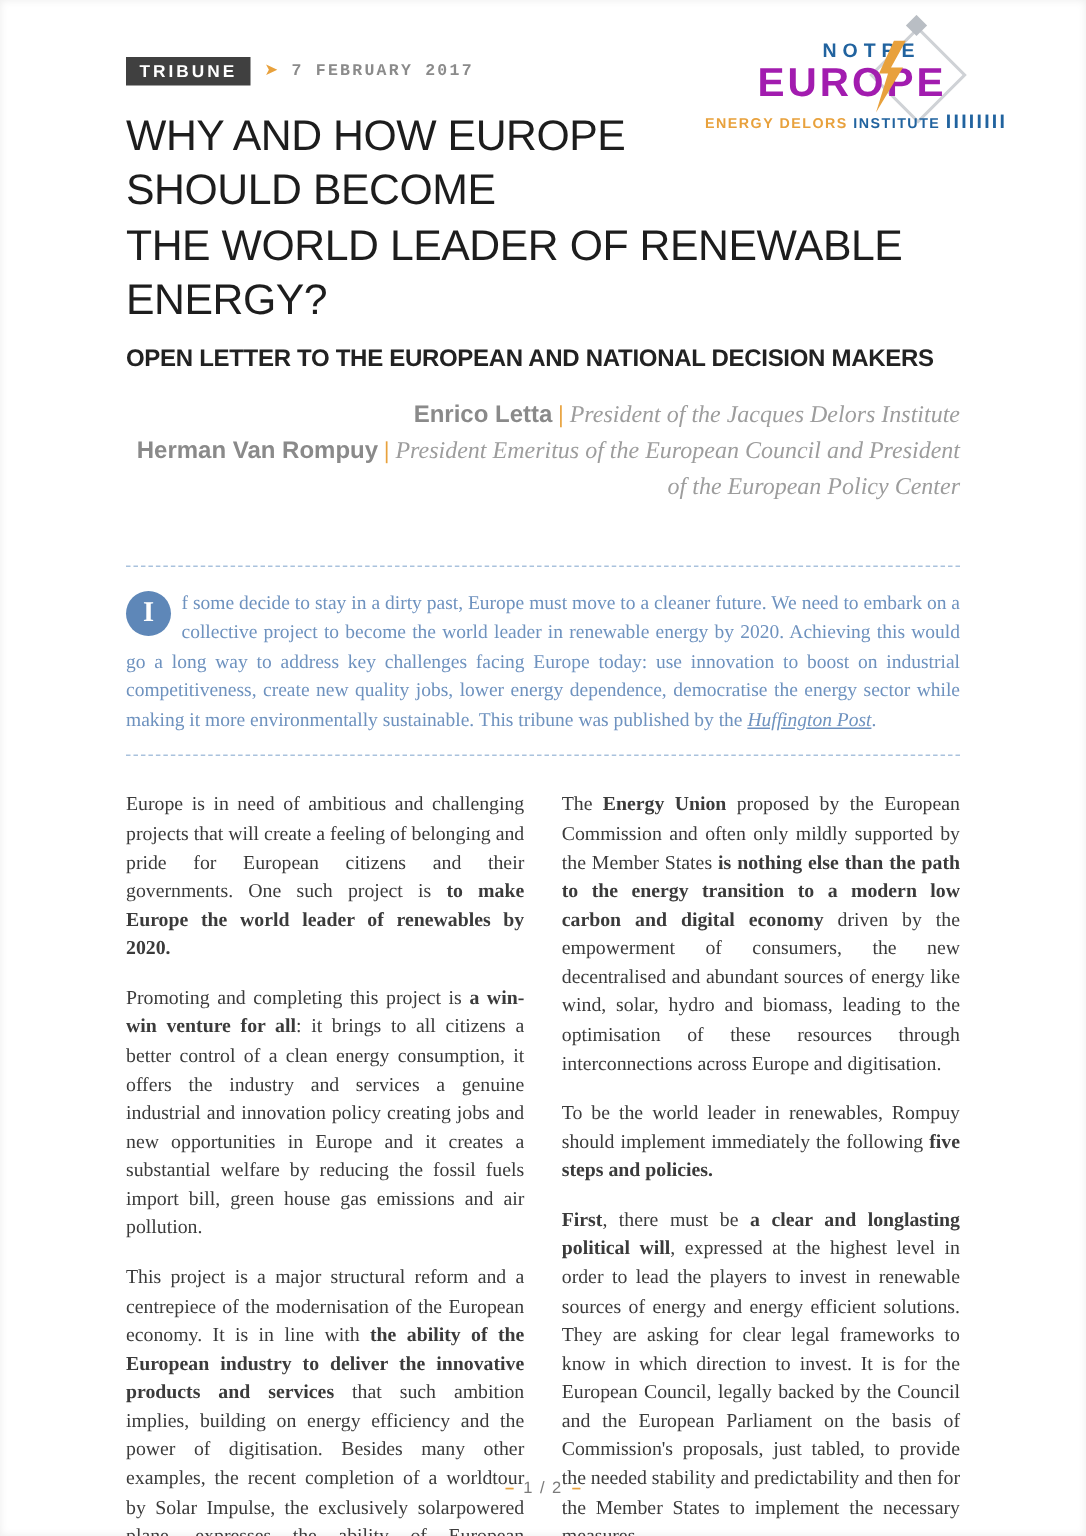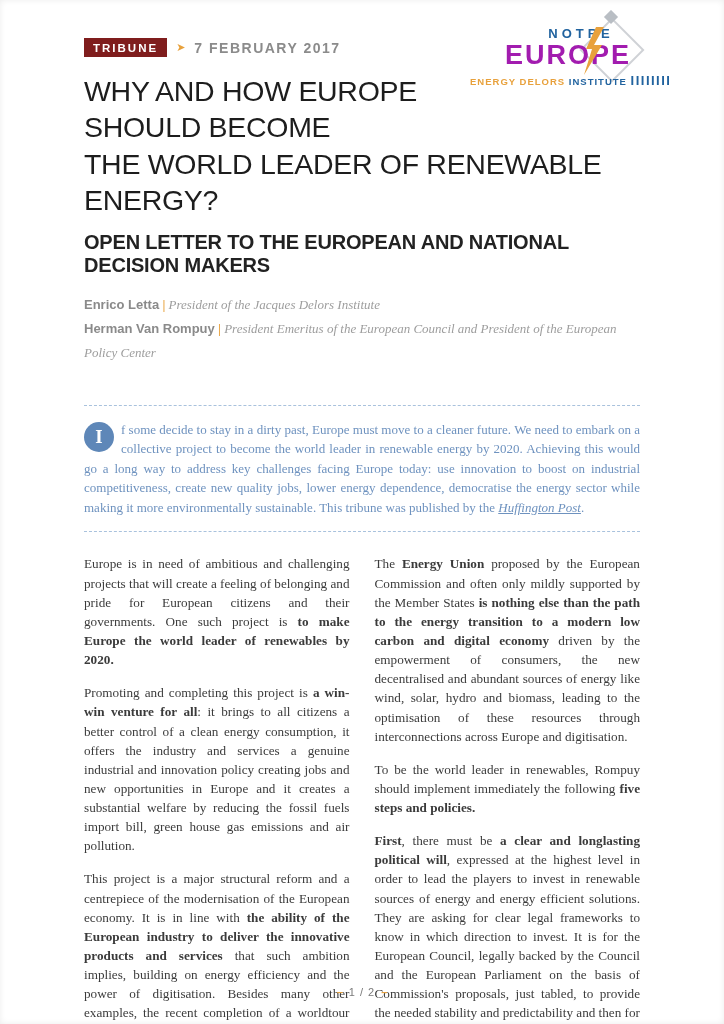--- a/index.html
+++ b/index.html
@@ -5,33 +5,33 @@
   * { margin:0; padding:0; box-sizing:border-box; }
   html,body { background:#ffffff; }
   body { width:724px; height:1024px; position:relative; overflow:hidden;
          font-family:"Liberation Serif", serif; color:#3b3b3b; }
   .page { position:absolute; inset:0; background:#ffffff; padding:38px 84px 0 84px;
           box-shadow: inset 0 0 6px rgba(0,0,0,.08); }
 
   
   .badge-row { display:flex; align-items:center; gap:9px; margin-bottom:16px;
                font-family:"Liberation Sans", sans-serif; }
-  .badge { background:#7f1d1d; color:#ffffff; font-weight:bold; font-size:11.5px;
+  .badge { background:#404040; color:#ffffff; font-weight:bold; font-size:11.5px;
            letter-spacing:2px; padding:4px 9px 3px 9px; }
   .arrow { color:#E8A13C; font-size:11px; line-height:1; }
-  .date { color:#8b8b8b; font-weight:bold; font-size:14px; letter-spacing:1.5px; }
+  .date { color:#8b8b8b; font-weight:bold; font-size:11px; letter-spacing:1.5px;font-family:Liberation Mono, monospace; }
 
   .title { font-family:"Liberation Sans", sans-serif; font-weight:400; color:#1d1d1d;
            font-size:28.5px; line-height:1.28; letter-spacing:-0.3px; margin-bottom:12px;
            max-width:560px; }
   .subtitle { font-family:"Liberation Sans", sans-serif; font-weight:700; color:#222;
-              font-size:20px; letter-spacing:-0.2px; margin-bottom:16px; }
+              font-size:16px; letter-spacing:-0.2px; margin-bottom:16px; }
 
   .authors { margin-bottom:40px; }
-  .author { font-size:13px; line-height:24px; }
+  .author { font-size:16px; line-height:24px;text-align:right; }
   .a-name { font-family:"Liberation Sans", sans-serif; font-weight:bold; color:#8a8a8a; }
   .a-pipe { color:#E8A13C; font-weight:bold; }
   .a-role { font-style:italic; color:#9d9d9d; }
 
   
   .logo { position:absolute; top:26px; right:58px; width:196px; text-align:center;
           font-family:"Liberation Sans", sans-serif; }
   .logo-diamond { position:absolute; top:-16px; right:14px; z-index:0; }
   .logo-top { position:relative; z-index:1; color:#21639F; font-weight:bold;
               font-size:13px; letter-spacing:4px; margin-left:26px; }

